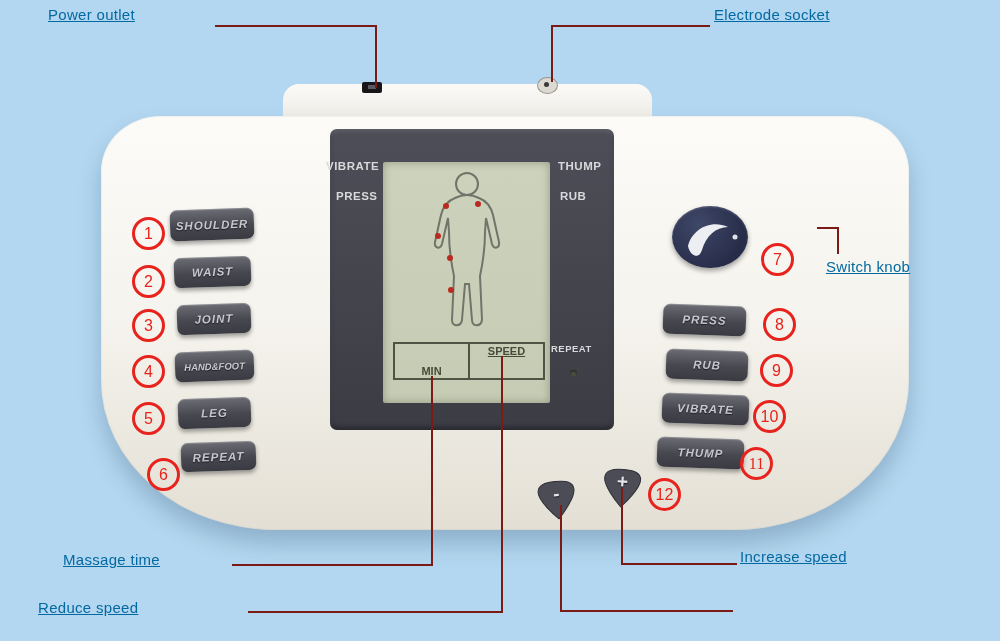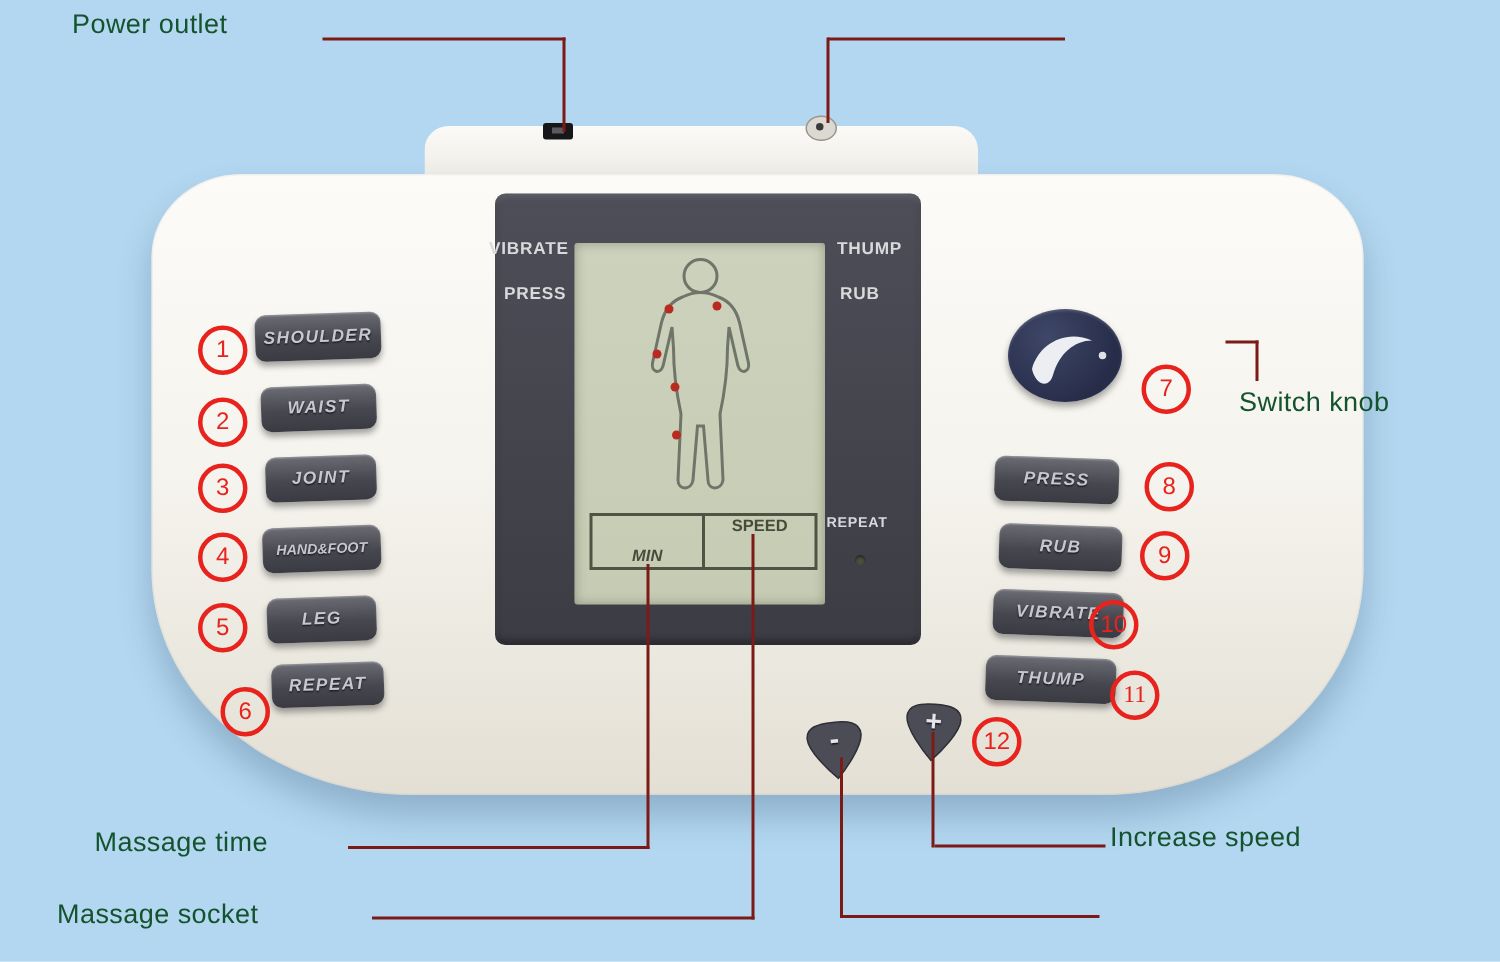--- a/index.html
+++ b/index.html
@@ -34,23 +34,23 @@
   .lb-repeat{left:221px;top:214px;font-size:9.5px;}
   .led{position:absolute;left:240px;top:241px;width:7px;height:7px;border-radius:50%;
     background:#494e41;box-shadow:inset 0 1px 2px rgba(0,0,0,.6);}
   .lcd{position:absolute;left:53px;top:33px;width:167px;height:241px;
     background:linear-gradient(180deg,#ccd2bb,#c6ccb4);border-radius:2px;
     box-shadow:inset 0 0 8px rgba(40,45,30,.35);}
   .figure-svg{position:absolute;left:38px;top:8px;}
   .lcd-boxes{position:absolute;left:10px;top:180px;width:148px;height:34px;
     border:2px solid #4e5443;display:flex;}
   .lcd-cell{flex:1;position:relative;color:#464c39;font-weight:bold;font-size:11px;}
-  .lcd-cell.left{border-right:2px solid #4e5443;font-style:italic;}
+  .lcd-cell.left{border-right:2px solid #4e5443;}
   .lcd-min{position:absolute;left:0;right:0;bottom:1px;text-align:center;}
-  .lcd-speed{position:absolute;left:0;right:0;top:1px;text-align:center;}
+  .lcd-speed{position:absolute;left:0;right:0;top:1px;text-align:center;text-decoration:underline;}
 
   
   .btn{position:absolute;display:flex;align-items:center;justify-content:center;
     background:linear-gradient(180deg,#6b6c74 0%,#47484f 55%,#393a42 100%);
     border-radius:7px;color:#c7c8ce;font-weight:bold;font-style:italic;font-size:11.5px;
     letter-spacing:1px;text-shadow:0 1px 1px #1d1d22;
     box-shadow:0 3px 4px rgba(0,0,0,.35), inset 0 1px 1px rgba(255,255,255,.25);z-index:3;}
   .l1{left:170px;top:209px;width:84px;height:31px;transform:rotate(-2deg);}
   .l2{left:174px;top:257px;width:77px;height:30px;transform:rotate(-2deg);}
   .l3{left:177px;top:304px;width:74px;height:30px;transform:rotate(-2deg);}
@@ -74,24 +74,24 @@
   .pick-sign{position:absolute;left:0;right:0;top:4px;text-align:center;color:#e6e6ea;
     font-weight:bold;font-size:19px;line-height:19px;text-shadow:0 1px 1px #15151a;}
 
   
   .num{position:absolute;width:27px;height:27px;border:3px solid #e8231d;border-radius:50%;
     color:#e8231d;font-size:16px;font-weight:500;display:flex;align-items:center;justify-content:center;
     z-index:6;background:transparent;}
   .n1{left:132px;top:217px;} .n2{left:132px;top:265px;} .n3{left:132px;top:309px;}
   .n4{left:132px;top:355px;} .n5{left:132px;top:402px;} .n6{left:147px;top:458px;}
   .n7{left:761px;top:243px;} .n8{left:763px;top:308px;} .n9{left:760px;top:354px;}
-  .n10{left:726px;top:400px;} .n11{left:740px;top:447px;font-family:Liberation Serif, serif;} .n12{left:648px;top:478px;}
-
-  
-  .ann{position:absolute;color:#14532d;font-size:18px;letter-spacing:.3px;z-index:6;white-space:nowrap;}
+  .n10{left:753px;top:400px;} .n11{left:740px;top:447px;font-family:Liberation Serif, serif;} .n12{left:648px;top:478px;}
+
+  
+  .ann{position:absolute;color:#0369a1;font-size:15px;letter-spacing:.3px;z-index:6;white-space:nowrap;text-decoration:underline;}
   .a-power{left:48px;top:6px;}
   .a-electrode{left:714px;top:6px;}
   .a-switch{left:826px;top:258px;}
   .a-mtime{left:63px;top:551px;}
   .a-mspeed{left:38px;top:599px;}
   .a-inc{left:740px;top:548px;}
   .a-red{left:736px;top:596px;}
   .line{position:absolute;background:#7c1b16;z-index:5;}
   .ln-power-h{left:215px;top:25px;width:162px;height:2px;}
   .ln-power-v{left:375px;top:25px;width:2px;height:63px;}
@@ -190,23 +190,24 @@
   <span class="num n5">5</span>
   <span class="num n6">6</span>
   <span class="num n7">7</span>
   <span class="num n8">8</span>
   <span class="num n9">9</span>
   <span class="num n10">10</span>
   <span class="num n11">11</span>
   <span class="num n12">12</span>
 
   <span class="ann a-power">Power outlet</span>
+  <span class="ann a-electrode">Electrode socket</span>
   <span class="ann a-switch">Switch knob</span>
   <span class="ann a-mtime">Massage time</span>
-  <span class="ann a-mspeed">Massage socket</span>
+  <span class="ann a-mspeed">Reduce speed</span>
   <span class="ann a-inc">Increase speed</span>
 
   <div class="line ln-power-h"></div>
   <div class="line ln-power-v"></div>
   <div class="line ln-elec-h"></div>
   <div class="line ln-elec-v"></div>
   <div class="line ln-knob-h"></div>
   <div class="line ln-knob-v"></div>
   <div class="line ln-mtime-h"></div>
   <div class="line ln-mtime-v"></div>

